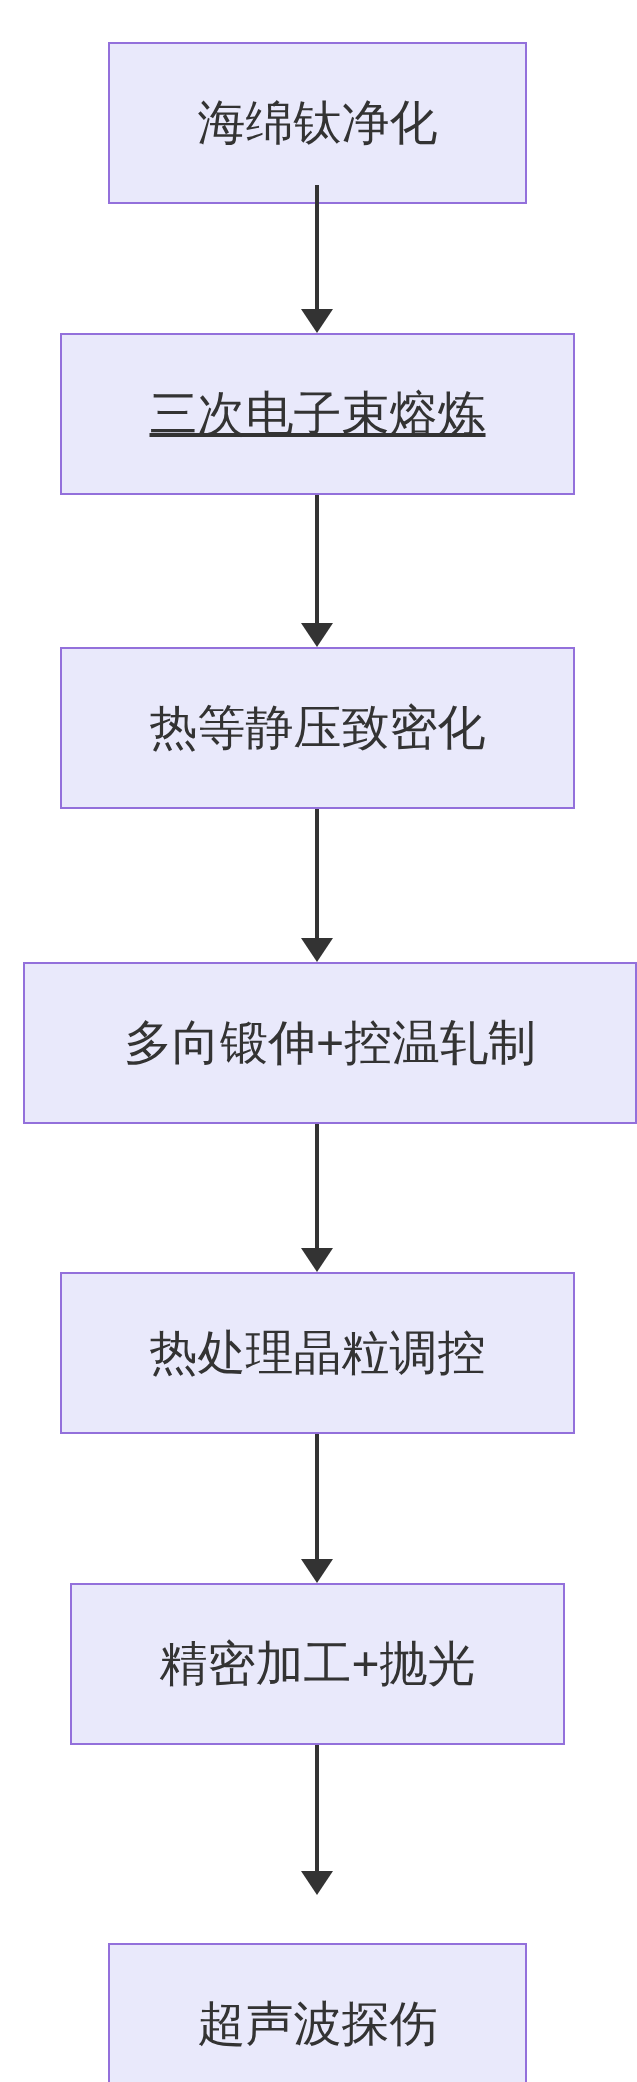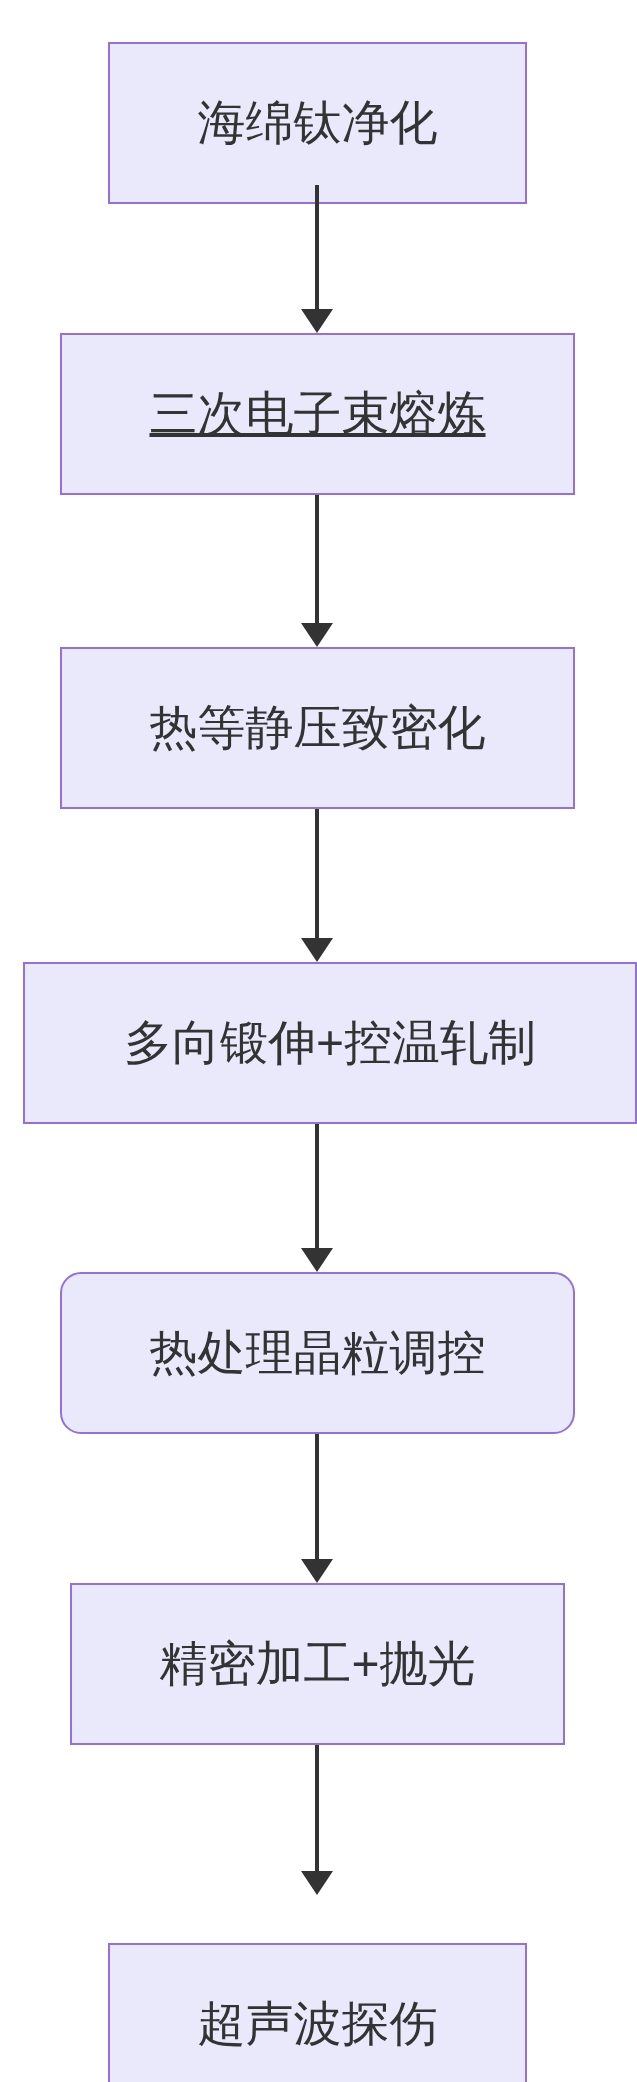--- a/index.html
+++ b/index.html
@@ -28,21 +28,21 @@
     justify-content: center;
     font-size: 48px;
     line-height: 1;
     white-space: nowrap;
     text-align: center;
   }
   .n1 { left: 108px; top: 23px;   width: 419px; height: 162px; margin-top: 19px; }
   .n2 { left: 60px;  top: 333px;  width: 515px; height: 162px; text-decoration: underline; }
   .n3 { left: 60px;  top: 647px;  width: 515px; height: 162px; }
   .n4 { left: 23px;  top: 962px;  width: 614px; height: 162px; }
-  .n5 { left: 60px;  top: 1272px; width: 515px; height: 162px; border-radius: 21px; }
+  .n5 { left: 60px;  top: 1272px; width: 515px; height: 162px; }
   .n6 { left: 70px;  top: 1583px; width: 495px; height: 162px; }
   .n7 { left: 108px; top: 1895px; width: 419px; height: 162px; margin-top: 48px; }
 
   .arrow { position: absolute; width: 32px; left: 301px; }
   .a1 { top: 185px;  height: 148px; }
   .a2 { top: 495px;  height: 152px; }
   .a3 { top: 809px;  height: 153px; }
   .a4 { top: 1124px; height: 148px; }
   .a5 { top: 1434px; height: 149px; }
   .a6 { top: 1745px; height: 150px; }

